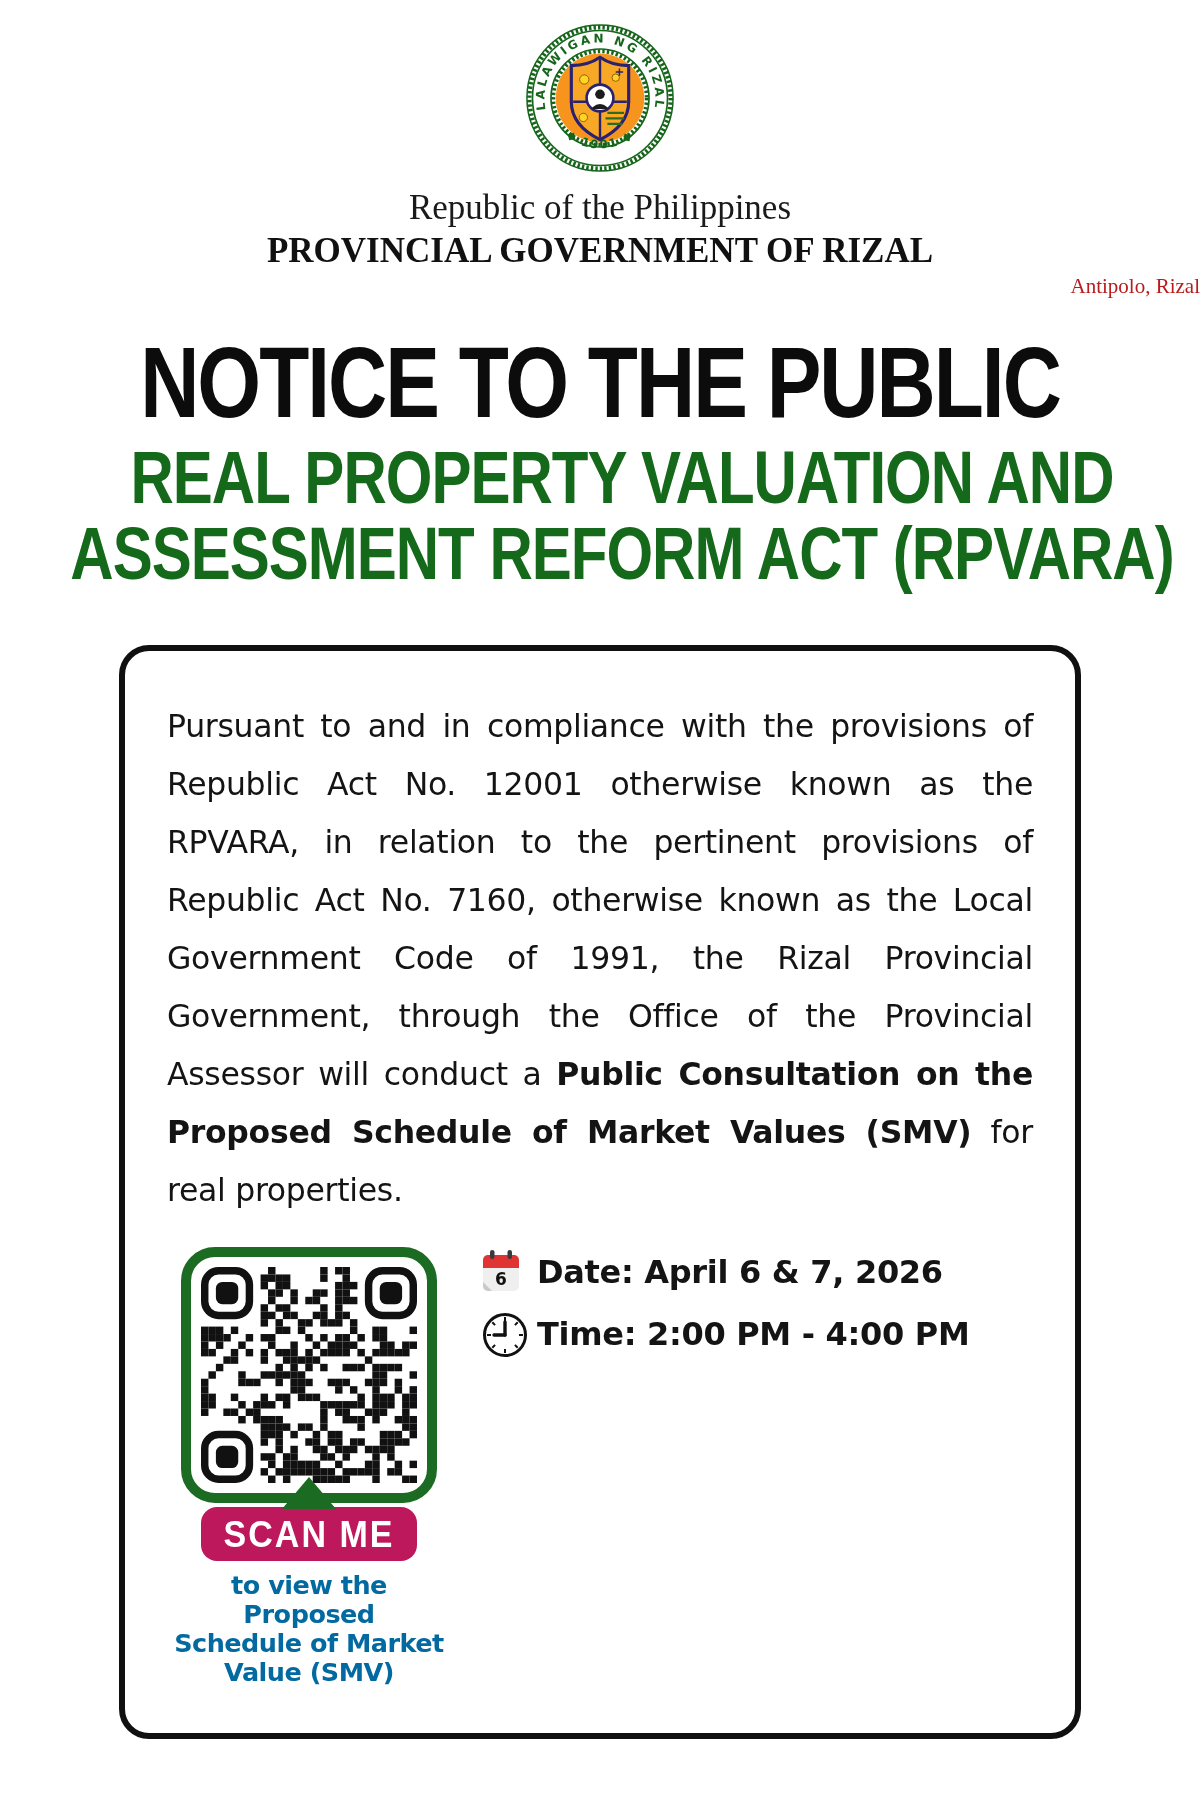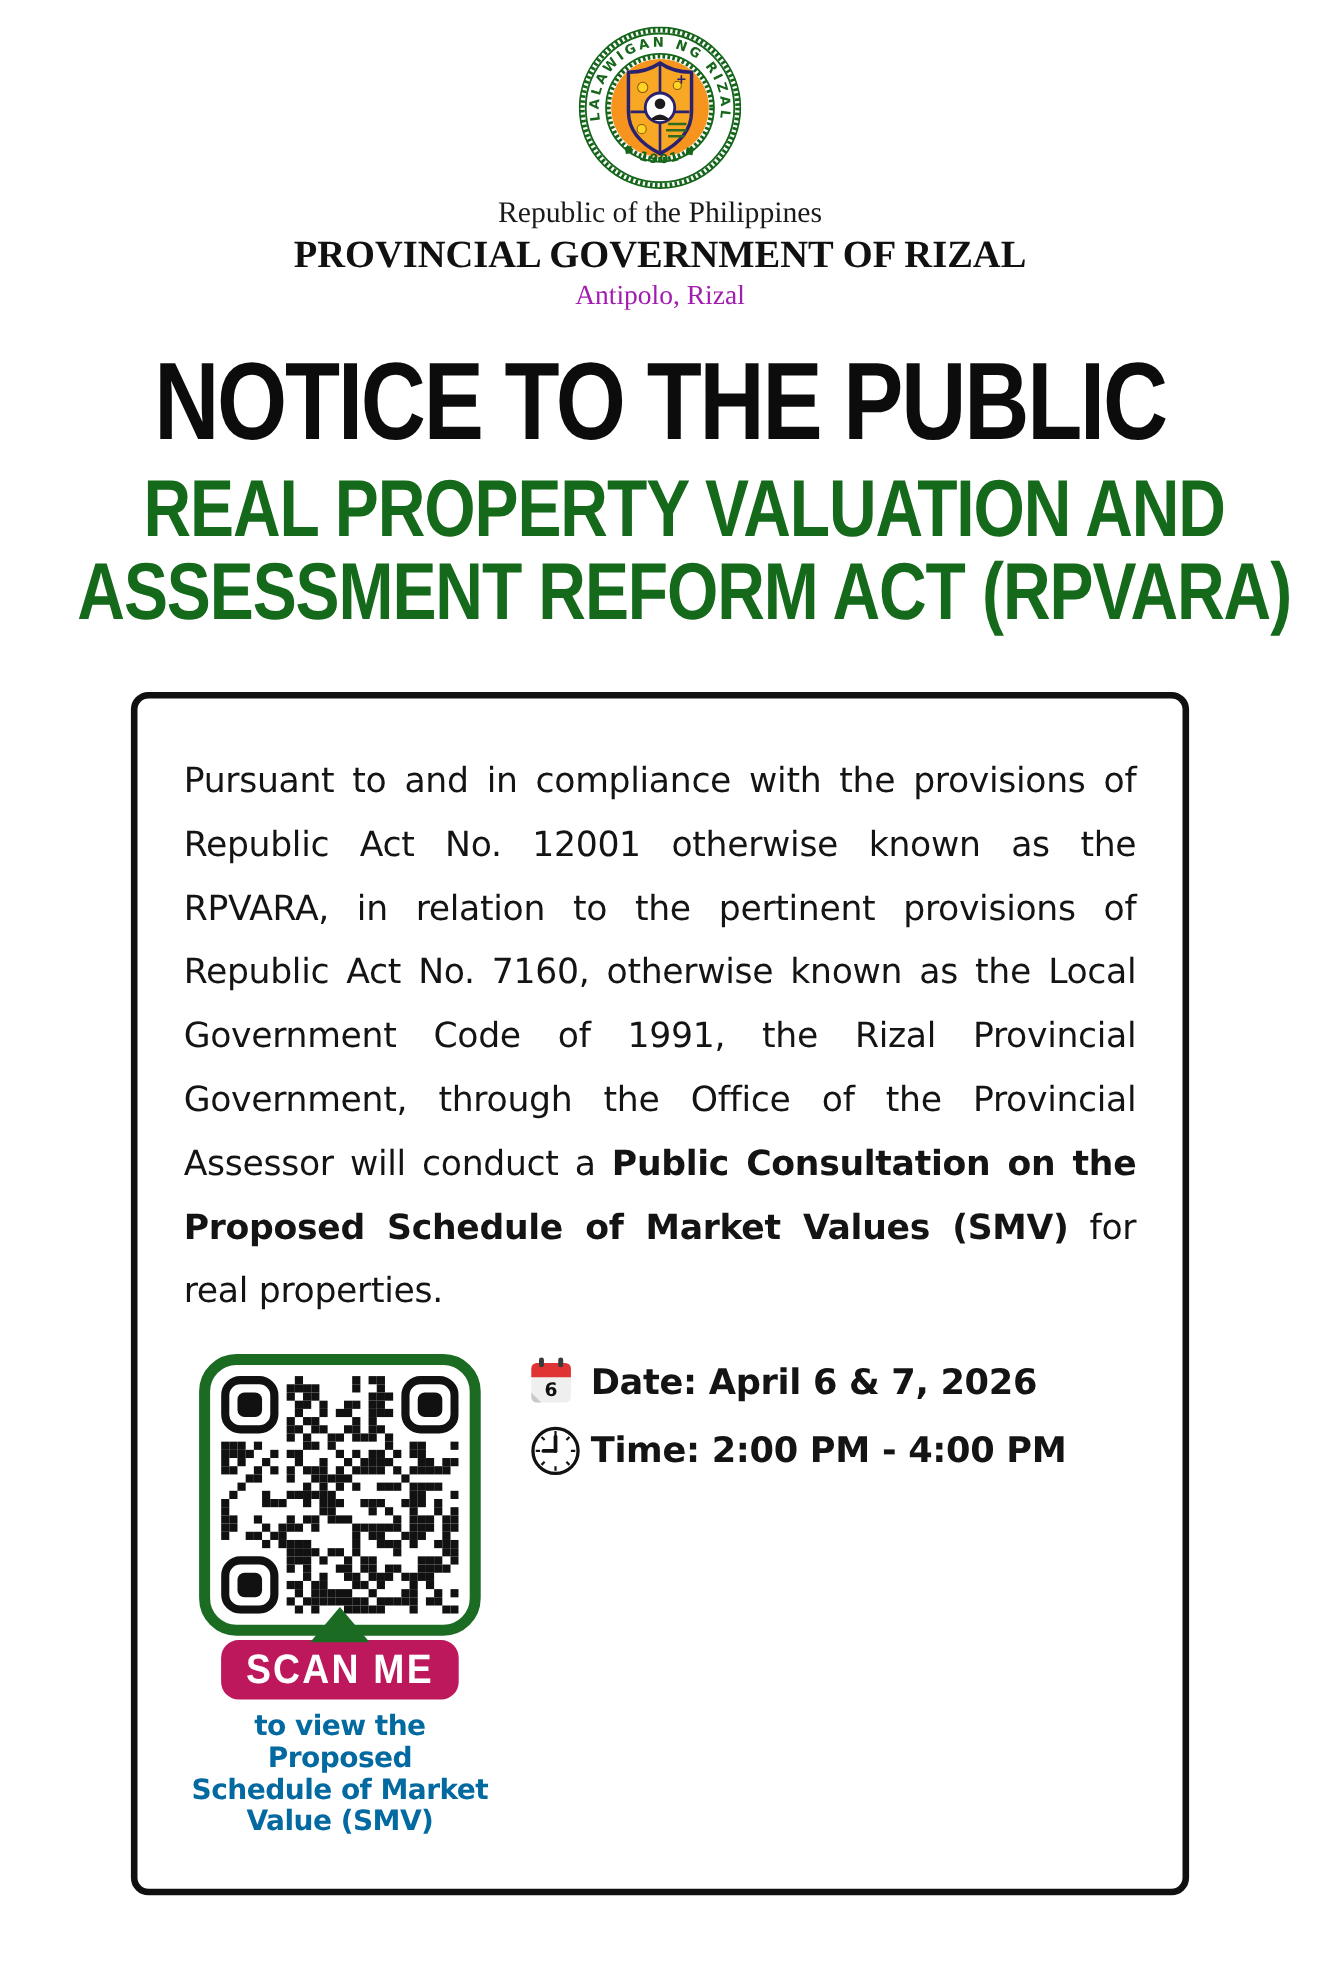--- a/index.html
+++ b/index.html
@@ -5,42 +5,42 @@
   html,body{margin:0;padding:0;}
   body{
     width:1200px;height:1800px;background:#ffffff;overflow:hidden;
     font-family:"DejaVu Sans",sans-serif;color:#131313;position:relative;
   }
   .page{width:1200px;height:1800px;position:relative;}
 
   
   .header{text-align:center;padding-top:24px;}
   .seal{width:148px;height:148px;margin:0 auto;display:block;}
-  .hdr-line1{font-family:"Liberation Serif",serif;font-size:27px;color:#1a1a1a;margin-top:6px;}
+  .hdr-line1{font-family:"Liberation Serif",serif;font-size:35px;color:#1a1a1a;margin-top:16px;}
   .hdr-line2{font-family:"Liberation Serif",serif;font-size:35px;font-weight:bold;color:#111;margin-top:3px;}
-  .hdr-line3{font-family:"Liberation Serif",serif;font-size:25px;color:#a21caf;margin-top:3px;}
+  .hdr-line3{font-family:"Liberation Serif",serif;font-size:21px;color:#b91c1c;margin-top:3px;text-align:right;}
 
   
   .title-wrap{height:112px;margin-top:26px;text-align:center;}
   .big-title{
     display:inline-block;font-family:"Liberation Sans",sans-serif;font-weight:bold;
     font-size:82px;line-height:94px;letter-spacing:-2px;color:#0c0c0c;
     transform:scaleY(1.22);transform-origin:center top;white-space:nowrap;
   }
   .subtitle-wrap{height:158px;margin-top:4px;text-align:center;padding-left:44px;}
   .subtitle{
     display:inline-block;font-family:"Liberation Sans",sans-serif;font-weight:bold;
     font-size:60px;line-height:62px;letter-spacing:-1px;color:#15691a;
     transform:scaleY(1.22);transform-origin:center top;white-space:pre-line;
   }
 
   
   .notice-box{
     box-sizing:border-box;width:962px;height:1094px;margin:46px auto 0;
-    border:6px solid #101010;border-radius:16px;padding:46px 42px 28px 42px;
+    border:6px solid #101010;border-radius:30px;padding:46px 42px 28px 42px;
     background:#fff;
   }
   .body-par{
     font-size:31.5px;line-height:58px;text-align:justify;color:#141414;
     letter-spacing:-0.3px;
   }
   .body-par .strong{font-weight:bold;}
 
   
   .bottom-row{display:flex;margin-top:14px;gap:30px;}

